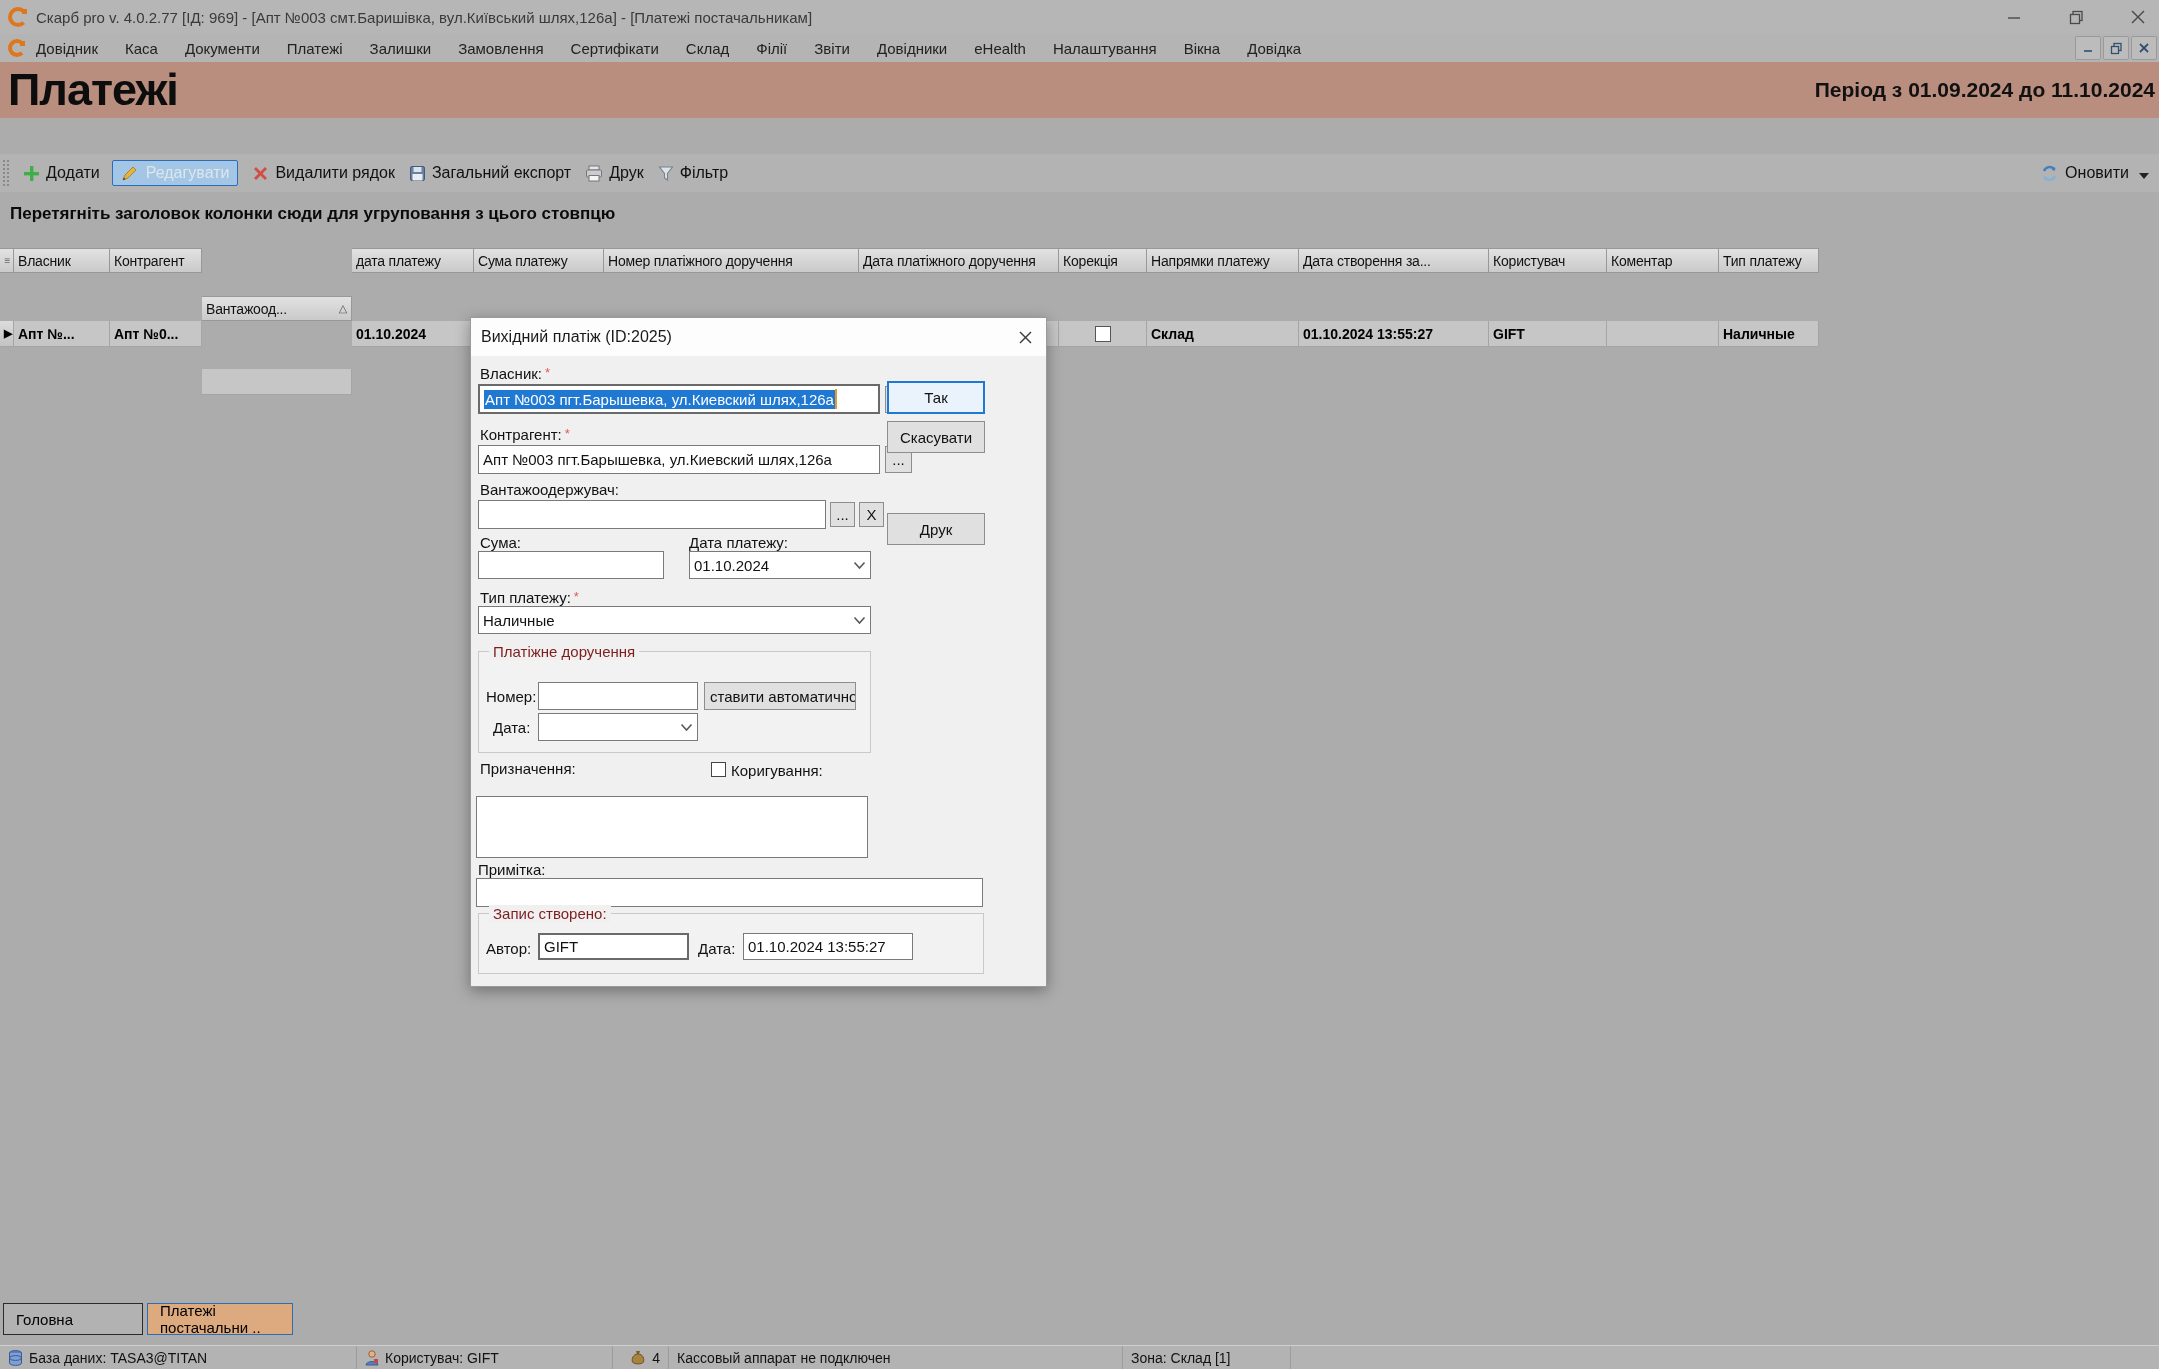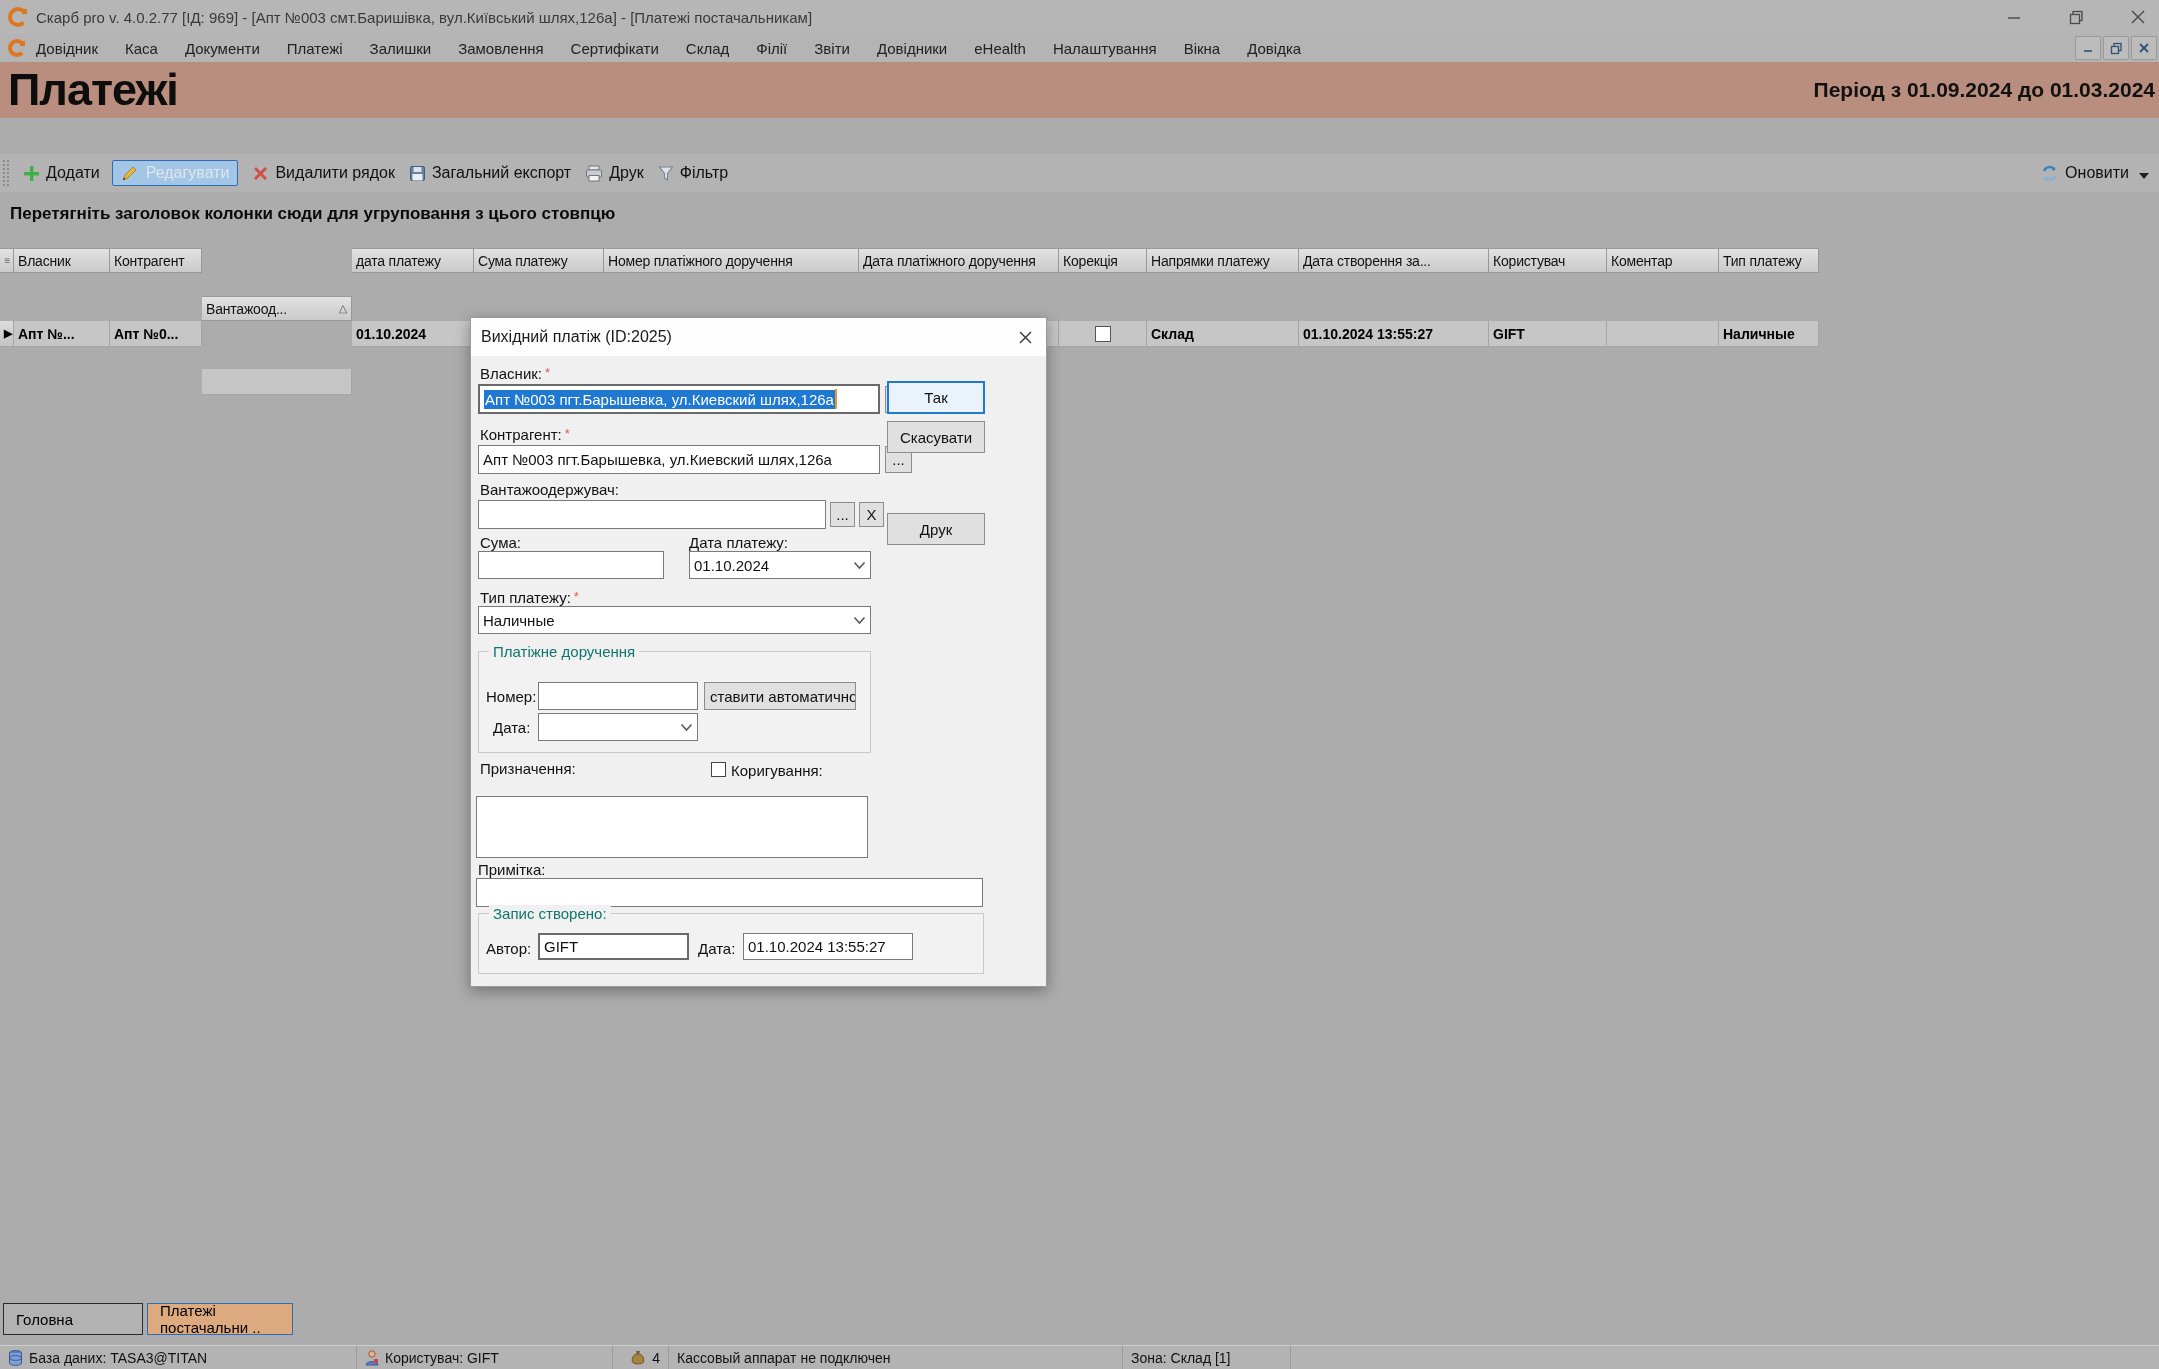--- a/index.html
+++ b/index.html
@@ -68,21 +68,21 @@
   .dl { position:absolute; font-size:15px; color:#111; white-space:nowrap; }
   .req { color:#e05a5a; font-size:13px; margin-left:3px; vertical-align:top; }
   .dfield { position:absolute; background:#fff; border:1px solid #7a7a7a; font-size:15px; color:#111; display:flex; align-items:center; padding:0 4px; overflow:hidden; white-space:nowrap; }
   .dfield .sel { background:#1f78d1; color:#fff; padding:1px 1px; }
   .dfield .oc { display:inline-block; width:2px; height:20px; background:#e8972e; margin-left:0px; }
   .dbtn { position:absolute; background:#e0e0e0; border:1px solid #8d8d8d; font-size:15px; color:#111; display:flex; align-items:center; justify-content:center; white-space:nowrap; overflow:hidden; }
   .dbtn.focus { background:#eaf3fb; border:2px solid #1f78d1; }
   .combo { position:absolute; background:#fff; border:1px solid #7a7a7a; font-size:15px; color:#111; display:flex; align-items:center; padding:0 4px; }
   .combo .chev { margin-left:auto; }
   .groupbox { position:absolute; border:1px solid #c9c9c9; background:#f2f2f2; }
-  .legend { position:absolute; top:-9px; left:10px; background:#f0f0f0; padding:0 4px; font-size:15px; color:#0f766e; white-space:nowrap; }
+  .legend { position:absolute; top:-9px; left:10px; background:#f0f0f0; padding:0 4px; font-size:15px; color:#7f1d1d; white-space:nowrap; }
   .dtextarea { position:absolute; background:#fff; border:1px solid #7a7a7a; }
   .dcheck { position:absolute; width:15px; height:15px; background:#fff; border:1px solid #444; }
 
   
   .footerband { position:absolute; left:10px; top:1253px; width:1829px; height:47px; background:#b9b9b9; border:1px solid #9a9a9a; }
   .fcell-rec { position:absolute; left:4px; top:3px; width:96px; height:39px; background:#c3c3c3; font-size:15px; font-weight:bold; color:#000; padding:2px 6px; line-height:18px; }
   .fcell-sum { position:absolute; left:335px; top:3px; width:100px; height:39px; background:#c3c3c3; font-size:15px; font-weight:bold; color:#000; display:flex; align-items:center; justify-content:flex-end; padding-right:8px; }
   .tabsrow { position:absolute; left:0; top:1303px; width:2159px; height:38px; display:flex; gap:4px; padding-left:3px; align-items:flex-start; }
   .tab { height:32px; font-size:15px; color:#000; display:flex; align-items:center; padding:0 12px; }
   .tab.home { width:140px; background:#b2b2b2; border:1px solid #2b2b2b; }
@@ -162,21 +162,21 @@
         <svg width="12" height="12" viewBox="0 0 12 12">
             <line x1="2" y1="2" x2="10" y2="10" stroke-width="1.8"></line>
             <line x1="10" y1="2" x2="2" y2="10" stroke-width="1.8"></line>
           </svg>
       </div>
     </div>
   </div>
 
   <div class="band">
     <h1>Платежі</h1>
-    <div class="period">Період з 01.09.2024 до 01.03.2024</div>
+    <div class="period">Період з 01.09.2024 до 11.10.2024</div>
   </div>
 
 
   <div class="toolbar">
     <div class="grip"></div>
     <div class="tbtn">
       <svg width="17" height="17" viewBox="0 0 17 17">
           <rect x="7" y="1" width="3.4" height="15" fill="#3fae49"></rect>
           <rect x="1" y="7" width="15" height="3.4" fill="#3fae49"></rect>
         </svg>

